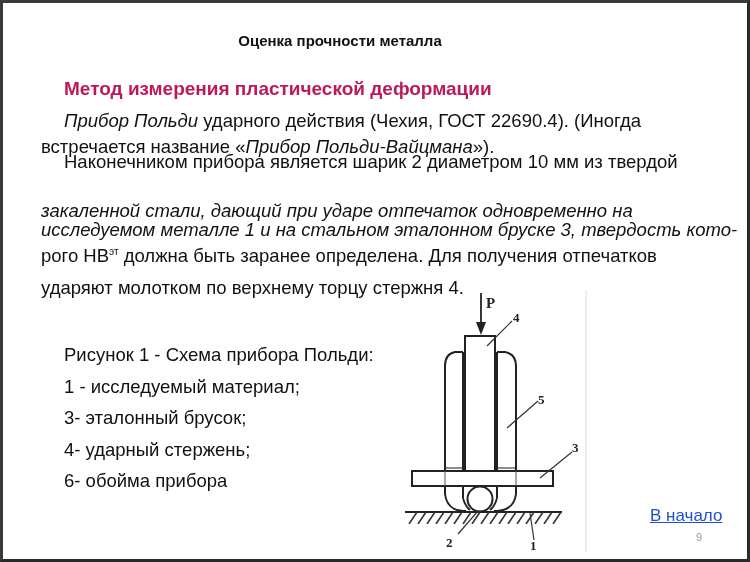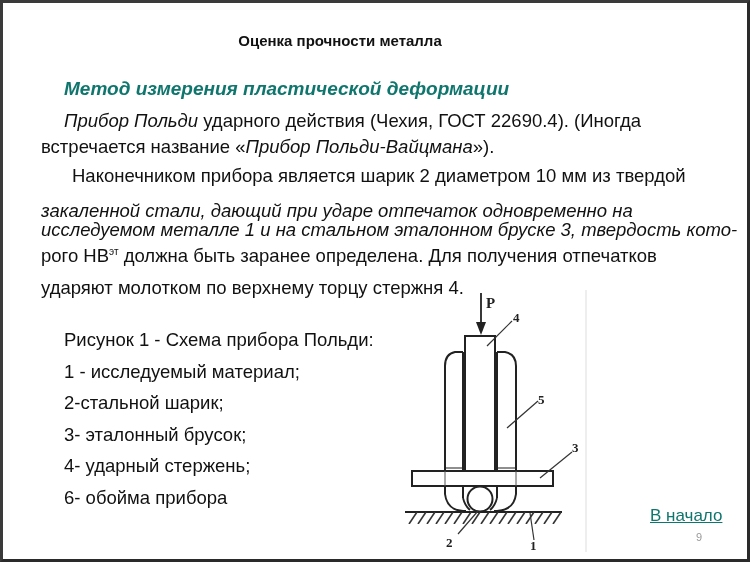--- a/index.html
+++ b/index.html
@@ -3,62 +3,61 @@
 <meta charset="utf-8">
 <style>
   html, body { margin:0; padding:0; }
   body { width:750px; height:562px; background:#ffffff; position:relative; overflow:hidden; }
   .frame { position:absolute; left:0; top:0; width:750px; height:562px; box-sizing:border-box;
            border-top:3px solid #3a3a3a; border-left:3px solid #3a3a3a;
            border-right:3px solid #2a2a2a; border-bottom:3px solid #2a2a2a; background:#fff; }
   .title { position:absolute; left:0; width:680px; top:32px; text-align:center;
            font-family:"Liberation Sans", sans-serif; font-weight:bold; font-size:15px; color:#111; }
   .subtitle { position:absolute; left:64px; top:78px; font-family:"Liberation Sans", sans-serif;
-              font-weight:bold; font-size:19px; color:#0f766e; white-space:nowrap;font-style:italic; }
+              font-weight:bold; font-size:19px; color:#be185d; white-space:nowrap; }
   .para { position:absolute; font-family:"Liberation Sans", sans-serif; font-size:18.5px; color:#111;
           line-height:26px; white-space:nowrap; }
   .para i { font-style:italic; }
-  .legend { position:absolute; left:64px; top:327px; font-family:"Liberation Sans", sans-serif;
+  .legend { position:absolute; left:64px; top:342px; font-family:"Liberation Sans", sans-serif;
             font-size:18.5px; color:#111; }
   .legend div { height:31.5px; line-height:26px; white-space:nowrap; }
   .diagram { position:absolute; left:396px; top:286px; width:192px; height:268px; }
   .link { position:absolute; left:650px; top:506px; font-family:"Liberation Sans", sans-serif;
-          font-size:17px; color:#0f766e; text-decoration:underline; white-space:nowrap; cursor:pointer; }
+          font-size:17px; color:#1d4ed8; text-decoration:underline; white-space:nowrap; cursor:pointer; }
   .pagenum { position:absolute; left:696px; top:531px; font-family:"Liberation Sans", sans-serif;
              font-size:11px; color:#999; }
   sup { font-size:10px; vertical-align:7px; line-height:0; }
 </style>
 </head>
 <body>
 
 <div class="frame"></div>
 
 <div class="title">Оценка прочности металла</div>
 
 <div class="subtitle">Метод измерения пластической деформации</div>
 
 <div class="para" style="left:64px; top:108px;">
   <i>Прибор Польди</i><span> ударного действия (Чехия, ГОСТ 22690.4). (Иногда</span>
 </div>
 <div class="para" style="left:41px; top:134px;">
   <span>встречается название «</span><i>Прибор Польди-Вайцмана</i><span>»).</span>
 </div>
 
-<div class="para" style="left:64px; top:163px;margin-left:8px;">Наконечником прибора является шарик 2 диаметром 10 мм из твердой</div>
+<div class="para" style="left:64px; top:149px;">Наконечником прибора является шарик 2 диаметром 10 мм из твердой</div>
 <div class="para" style="left:41px; top:198px;font-style:italic;">закаленной стали, дающий при ударе отпечаток одновременно на</div>
 <div class="para" style="left:41px; top:217px;font-style:italic;">исследуемом металле 1 и на стальном эталонном бруске 3, твердость кото-</div>
 <div class="para" style="left:41px; top:243px;">
   <span>рого HB</span><sup>эт</sup><span> должна быть заранее определена. Для получения отпечатков</span>
 </div>
 <div class="para" style="left:41px; top:275px;text-align:center;">ударяют молотком по верхнему торцу стержня 4.</div>
 
 <div class="legend">
   <div>Рисунок 1 - Схема прибора Польди:</div>
   <div>1 - исследуемый материал;</div>
-  <div>2-стальной шарик;</div>
   <div>3- эталонный брусок;</div>
   <div>4- ударный стержень;</div>
   <div>6- обойма прибора</div>
 </div>
 
 <svg class="diagram" viewBox="396 286 192 268" width="192" height="268">
   <defs>
     <clipPath id="hatchclip">
         <rect x="405" y="512" width="158" height="12"></rect>
       </clipPath>

